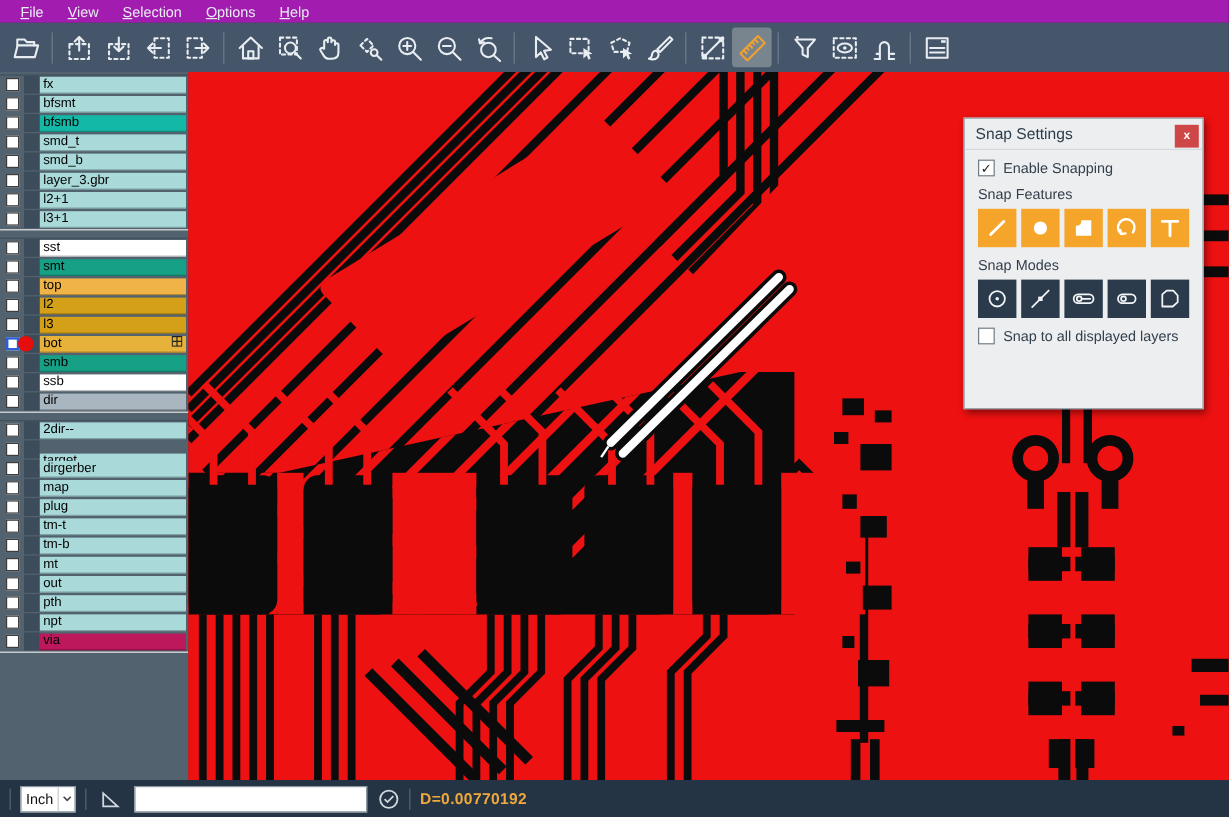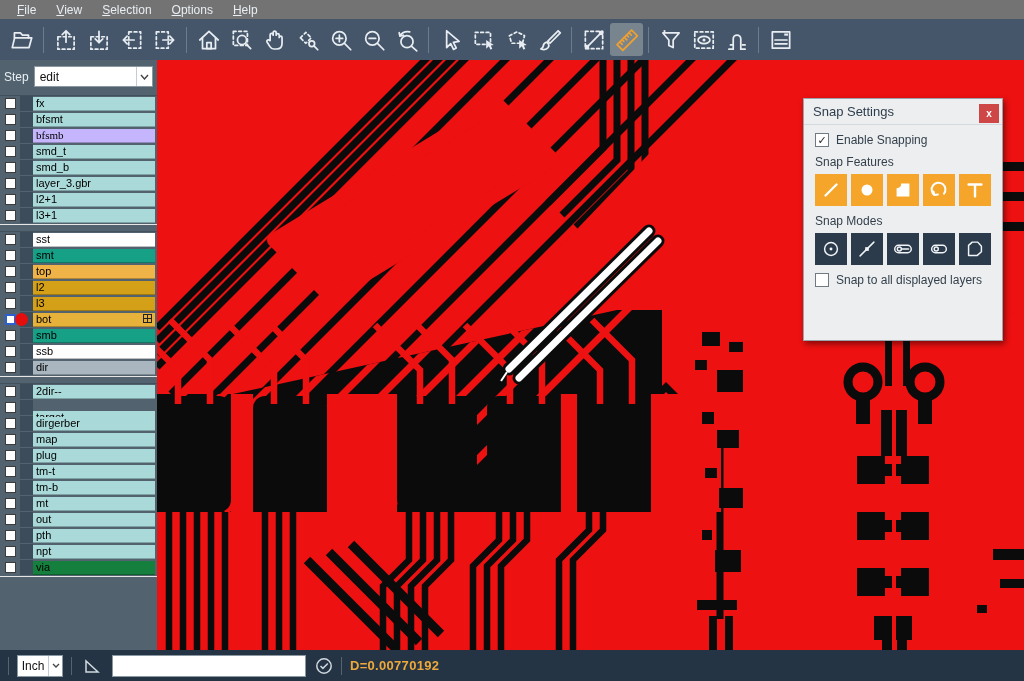--- a/index.html
+++ b/index.html
@@ -1,21 +1,21 @@
 <!DOCTYPE html>
 <html><head>
 <meta charset="utf-8">
 <style>
   * { margin:0; padding:0; box-sizing:border-box; }
   html,body { width:1024px; height:681px; overflow:hidden; background:#243444;
     font-family:"Liberation Sans", sans-serif; }
   .abs { position:absolute; }
 
   
-  #menubar { left:0; top:0; width:1024px; height:19px; background:#737373;
+  #menubar { left:0; top:0; width:1024px; height:19px; background:#a21caf;
     display:flex; align-items:center; padding-left:8px; gap:2px; }
   .menu-item { color:#e9eef3; font-size:12px; padding:1px 9px; cursor:default; display:inline-block; }
   .menu-item::first-letter { text-decoration:underline; }
 
   
   #toolbar { left:0; top:19px; width:1024px; height:41px; background:#46566a;
     display:flex; align-items:center; padding-left:5px; }
   .tbtn { width:33px; height:33px; display:flex; align-items:center; justify-content:center;
     color:#e8edf2; border-radius:3px; }
   .tbtn.active { background:#78858f; color:#f0a030; }
@@ -236,31 +236,20 @@
     <div class="tbtn">
       <svg width="26" height="26" viewBox="0 0 24 24" fill="none" stroke="currentColor" stroke-width="1.6" stroke-linecap="round" stroke-linejoin="round">
         <rect x="4" y="4.5" width="16" height="15"></rect>
         <rect x="15" y="6" width="3.5" height="2" fill="currentColor" stroke="none"></rect>
         <path d="M6.5 12 H17.5 M6.5 15.5 H17.5"></path>
       </svg>
     </div>
   </div>
 
 <div id="sidebar" class="abs">
-  <div id="steprow">
-    <span class="steplabel">Step</span>
-    <div class="stepselect">
-      <span>edit</span>
-      <span class="chev">
-        <svg width="9" height="6" viewBox="0 0 9 6">
-            <path d="M1 1 L4.5 5 L8 1" fill="none" stroke="#444" stroke-width="1.4"></path>
-          </svg>
-      </span>
-    </div>
-  </div>
   <div id="layerlist">
       <div class="lgroup">
         <div class="lrow">
           <div class="cbcell">
             <span class="cb"></span>
           </div>
           <div class="gapcol"></div>
           <div class="lbar" style="background: rgb(169, 217, 217);">
             <span>fx</span>
           </div>
@@ -272,21 +261,21 @@
           <div class="gapcol"></div>
           <div class="lbar" style="background: rgb(169, 217, 217);">
             <span>bfsmt</span>
           </div>
         </div>
         <div class="lrow">
           <div class="cbcell">
             <span class="cb"></span>
           </div>
           <div class="gapcol"></div>
-          <div class="lbar" style="background: #c4b5fd; font-family: Liberation Serif, serif;">
+          <div class="lbar" style="background: #14b8a6;">
             <span>bfsmb</span>
           </div>
         </div>
         <div class="lrow">
           <div class="cbcell">
             <span class="cb"></span>
           </div>
           <div class="gapcol"></div>
           <div class="lbar" style="background: rgb(169, 217, 217);">
             <span>smd_t</span>
@@ -516,21 +505,21 @@
           <div class="gapcol"></div>
           <div class="lbar" style="background: rgb(169, 217, 217);">
             <span>npt</span>
           </div>
         </div>
         <div class="lrow">
           <div class="cbcell">
             <span class="cb"></span>
           </div>
           <div class="gapcol"></div>
-          <div class="lbar" style="background: #15803d; text-align: center;">
+          <div class="lbar" style="background: #be185d; text-align: center;">
             <span>via</span>
           </div>
         </div>
       </div>
     </div>
 </div>
 
 <div id="canvas" class="abs">
 <svg width="867" height="590" viewBox="0 0 867 590">
   <defs>

